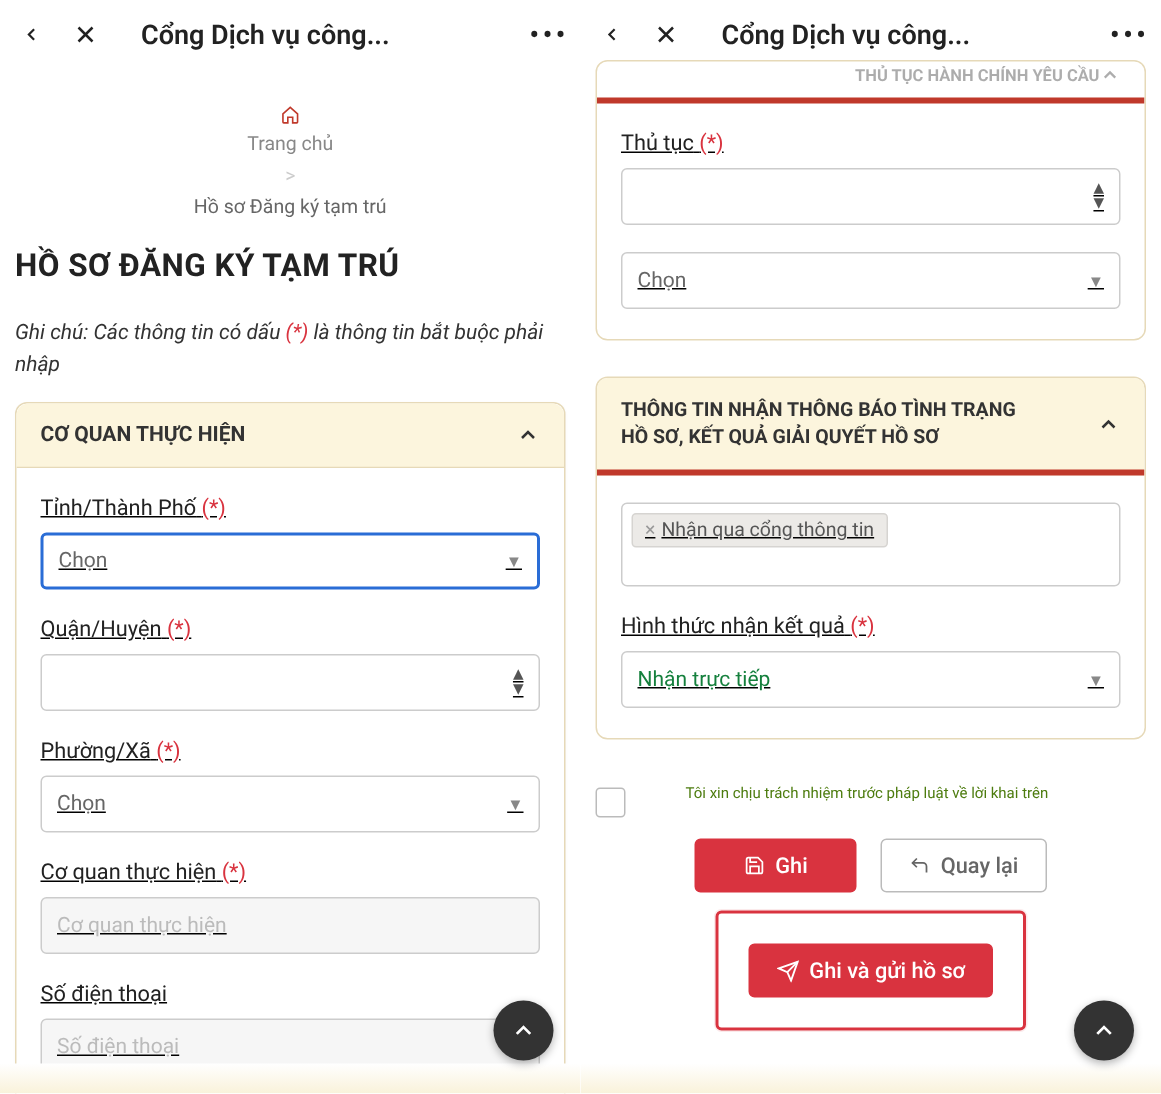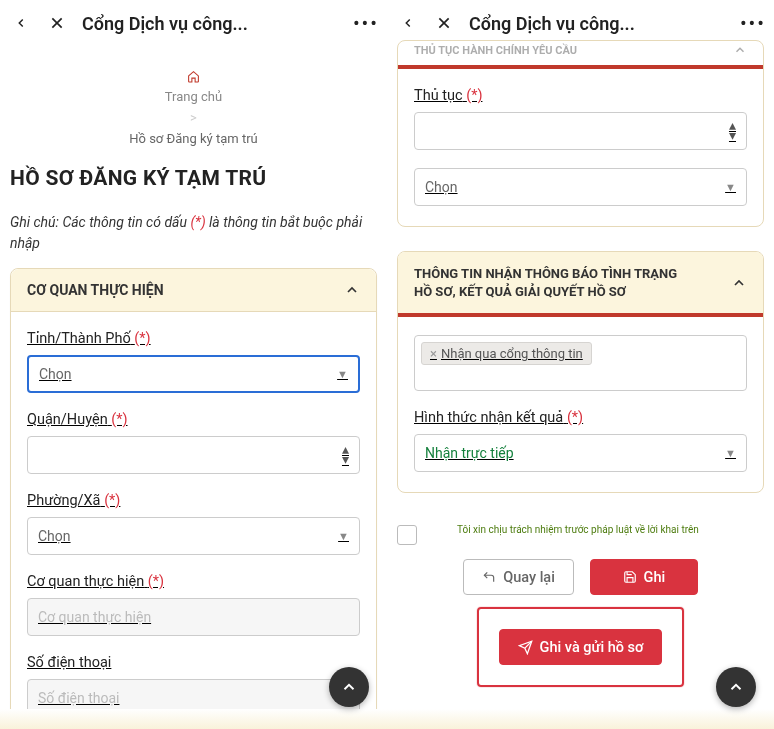--- a/index.html
+++ b/index.html
@@ -19,21 +19,21 @@
     overflow: hidden;
   }
   .topbar {
     height: 46px;
     display: flex;
     align-items: center;
     padding: 0 10px;
     gap: 14px;
   }
   .topbar .icon-btn { width: 22px; height: 22px; display: flex; align-items: center; justify-content: center; color: #222; }
-  .topbar .title { font-size: 18px; font-weight: 600; color: #222; flex: 1; white-space: nowrap; overflow: hidden; text-overflow: ellipsis; }
+  .topbar .title { font-size: 18px; font-weight: 600; color: #222; flex: 1; white-space: nowrap; overflow: hidden; text-overflow: ellipsis; margin-left: 12px; }
   .topbar .more { margin-left: auto; font-size: 20px; letter-spacing: 2px; }
   .content { padding: 10px 10px 0 10px; }
   .breadcrumb { font-size: 13px; color: #888; margin: 14px 0 20px 0; display: flex; align-items: center; gap: 6px; flex-wrap: wrap; flex-direction: column; }
   .breadcrumb .home-icon { color: #c0392b; }
   .breadcrumb a { color: #888; }
   .breadcrumb .sep { color: #ccc; }
   .breadcrumb .current { color: #666; }
   h1.page-title { font-size: 21px; font-weight: 700; color: #222; margin-bottom: 22px; letter-spacing: 0.3px; }
   .note { font-size: 14px; color: #333; line-height: 1.5; margin-bottom: 14px; }
   .note b { font-style: italic; font-weight: 400; }
@@ -80,21 +80,21 @@
   .select.focused { border: 2px solid #2a6dd6; }
   .select .caret { color: #888; font-size: 11px; }
   .select .updown { font-size: 14px; color: #555; line-height: 0.7; display: flex; flex-direction: column; }
   .input { color: #aaa; }
   .input.disabled { background: #f6f6f6; color: #bbb; }
   .partial-title-row {
     padding: 0 16px 8px 16px;
     font-size: 13px;
     font-weight: 700;
     color: #333;
-    display: flex; align-items: center; justify-content: space-between;
+    display: flex; align-items: center; justify-content: flex-end;
     border-bottom: 4px solid #c0392b;
   }
   .tagbox {
     min-height: 56px;
     border: 1px solid #ccc;
     border-radius: 4px;
     padding: 6px;
     display: flex;
     align-items: flex-start;
     flex-wrap: wrap;
@@ -337,38 +337,38 @@
         </div>
       </div>
     </div>
 
     <div class="checkbox-row">
       <div class="checkbox"></div>
       <div class="checkbox-label">Tôi xin chịu trách nhiệm trước pháp luật về lời khai trên</div>
     </div>
 
     <div class="btn-row">
-      <div class="btn outline">
-        <span>
-          <svg width="14" height="14" viewBox="0 0 24 24" fill="none" stroke="currentColor" stroke-width="2">
-              <polyline points="9 14 4 9 9 4"></polyline>
-              <path d="M20 20v-7a4 4 0 0 0-4-4H4"></path>
-            </svg>
-        </span>
-        <span>Quay lại</span>
-      </div>
       <div class="btn red" style="min-width:108px; justify-content:center;">
         <span>
           <svg width="14" height="14" viewBox="0 0 24 24" fill="none" stroke="currentColor" stroke-width="2">
               <path d="M19 21H5a2 2 0 0 1-2-2V5a2 2 0 0 1 2-2h11l5 5v11a2 2 0 0 1-2 2z"></path>
               <polyline points="17 21 17 13 7 13 7 21"></polyline>
               <polyline points="7 3 7 8 15 8"></polyline>
             </svg>
         </span>
         <span>Ghi</span>
+      </div>
+      <div class="btn outline">
+        <span>
+          <svg width="14" height="14" viewBox="0 0 24 24" fill="none" stroke="currentColor" stroke-width="2">
+              <polyline points="9 14 4 9 9 4"></polyline>
+              <path d="M20 20v-7a4 4 0 0 0-4-4H4"></path>
+            </svg>
+        </span>
+        <span>Quay lại</span>
       </div>
     </div>
 
     <div class="submit-wrap">
       <div class="submit-highlight">
         <div class="btn red">
           <span>
             <svg width="15" height="15" viewBox="0 0 24 24" fill="none" stroke="currentColor" stroke-width="2">
                 <line x1="22" y1="2" x2="11" y2="13"></line>
                 <polygon points="22 2 15 22 11 13 2 9 22 2"></polygon>

